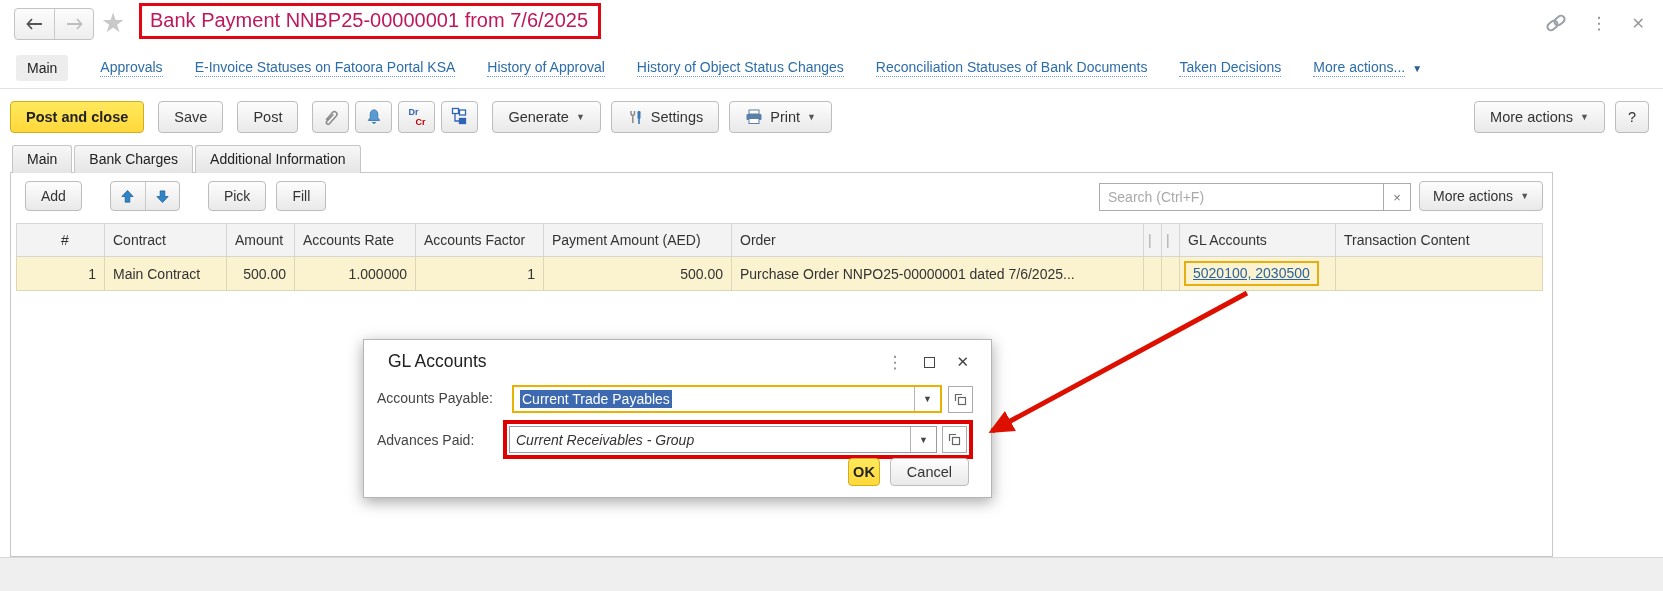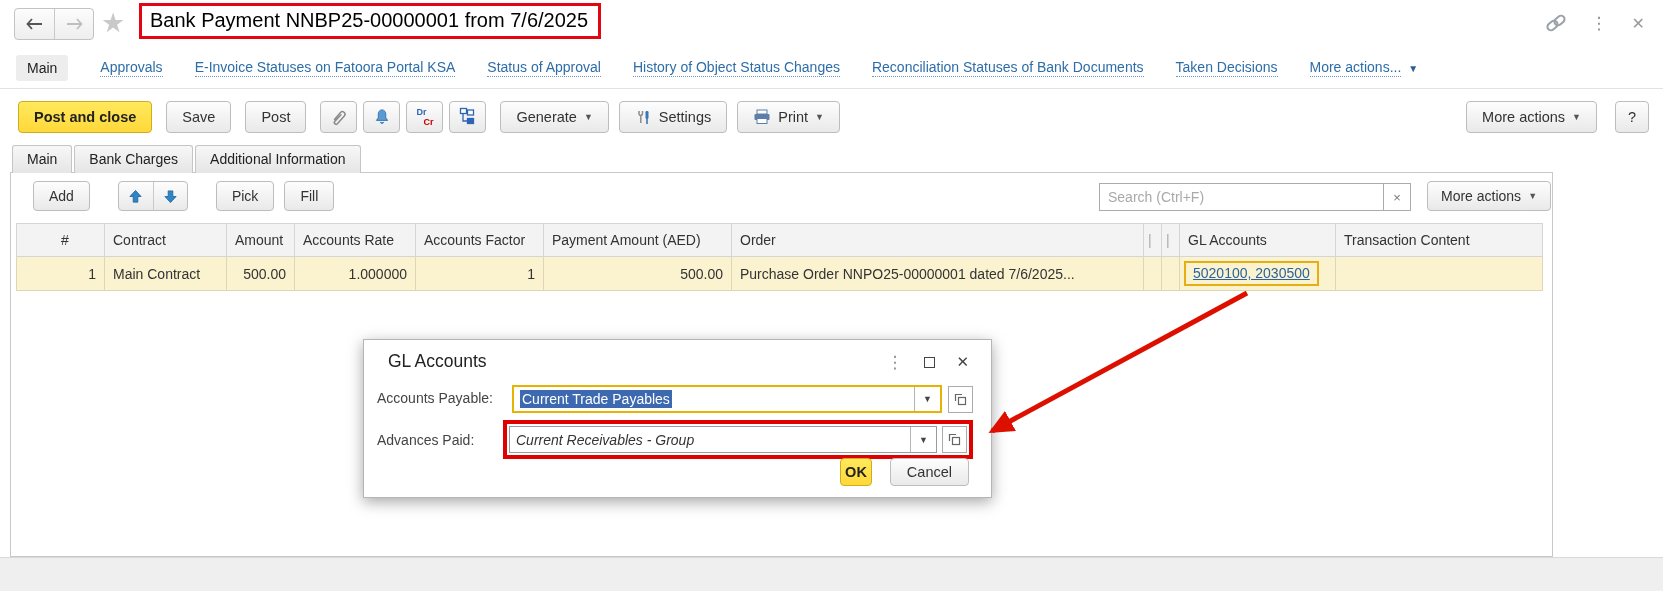--- a/index.html
+++ b/index.html
@@ -13,40 +13,40 @@
   
   .topbar { position:absolute; top:0; left:0; width:100%; height:48px; background:#fff; }
   .histgroup { position:absolute; left:14px; top:8px; display:flex; border:1px solid #c3c3c3;
     border-radius:4px; overflow:hidden; background:linear-gradient(#fcfcfc,#eee); }
   .histbtn { width:39px; height:30px; display:flex; align-items:center; justify-content:center;
     font-size:17px; color:#555; cursor:pointer; }
   .histbtn + .histbtn { border-left:1px solid #c9c9c9; color:#b9b9b9; }
   .star { position:absolute; left:101px; top:7px; font-size:27px; color:#c9c9c9; }
   .titlebox { position:absolute; left:139px; top:3px; border:3px solid #e20613;
     padding:3px 10px 4px 8px; background:#fff; }
-  .titletext { font-size:20px; color:#000000; white-space:nowrap; }
+  .titletext { font-size:20px; color:#be185d; white-space:nowrap; }
   .topicons { position:absolute; right:18px; top:12px; display:flex; gap:24px; align-items:center; }
   .dots3 { color:#8d8d8d; font-size:17px; line-height:1; letter-spacing:0; cursor:pointer; }
   .closex { color:#9a9a9a; font-size:16px; cursor:pointer; }
 
   
   .navbar { position:absolute; top:48px; left:0; width:100%; height:41px; display:flex;
     align-items:center; gap:32px; padding-left:16px; border-bottom:1px solid #e2e2e2; background:#fff; }
   .nav-main { background:#ededed; border-radius:3px; padding:5px 11px; font-size:14px; color:#222; }
   .navlink { color:#2d6da8; font-size:14px; border-bottom:1px dotted #6d97c0; padding-bottom:1px;
     cursor:pointer; white-space:nowrap; }
   .navmore { display:flex; align-items:center; gap:7px; cursor:pointer; }
   .navmore .caret { color:#2d5f95; font-size:10px; }
 
   
   .cmdbar { position:absolute; top:96px; left:0; width:100%; height:42px; display:flex;
     align-items:center; padding:0 14px 0 10px; }
   .btn { height:32px; display:inline-flex; align-items:center; justify-content:center; gap:7px;
     border:1px solid #bdbdbd; border-radius:4px; background:linear-gradient(#fdfdfd,#e9e9e9);
-    font-size:14.5px; color:#333; padding:0 15px; cursor:pointer; white-space:nowrap;margin-left:8px; }
+    font-size:14.5px; color:#333; padding:0 15px; cursor:pointer; white-space:nowrap; }
   .btn.yellow { background:linear-gradient(#ffe95c,#ffd83a); border-color:#cfae1e; font-weight:bold; color:#222; }
   .btn.icon { width:37px; padding:0; }
   .caret { font-size:9px; color:#555; }
   .sp10 { margin-left:10px; } .sp14 { margin-left:14px; } .sp6 { margin-left:6px; }
   .drcr { font-size:9px; font-weight:bold; line-height:1.15; text-align:left; }
   .drcr .dr { color:#2e64b5; display:block; }
   .drcr .cr { color:#c00000; display:block; padding-left:7px; }
   .right-cmds { margin-left:auto; display:flex; gap:10px; }
 
   
@@ -153,21 +153,21 @@
       </svg>
       <div class="dots3">⋮</div>
       <div class="closex">✕</div>
     </div>
   </div>
 
   <div class="navbar">
     <span class="nav-main">Main</span>
     <span class="navlink">Approvals</span>
     <span class="navlink">E-Invoice Statuses on Fatoora Portal KSA</span>
-    <span class="navlink">Status of Approval</span>
+    <span class="navlink">History of Approval</span>
     <span class="navlink">History of Object Status Changes</span>
     <span class="navlink">Reconciliation Statuses of Bank Documents</span>
     <span class="navlink">Taken Decisions</span>
     <span class="navmore">
       <span class="navlink">More actions...</span>
       <span class="caret" style="color:#2d5f95">▼</span>
     </span>
   </div>
 
   <div class="cmdbar">

